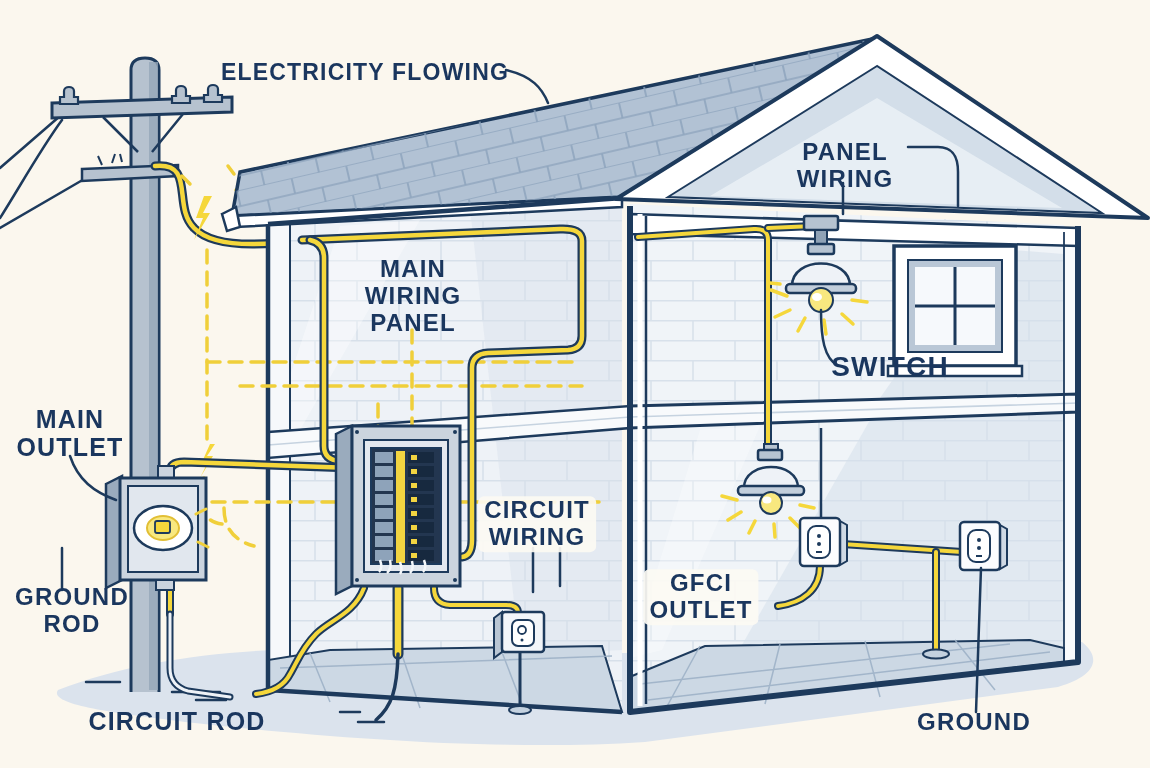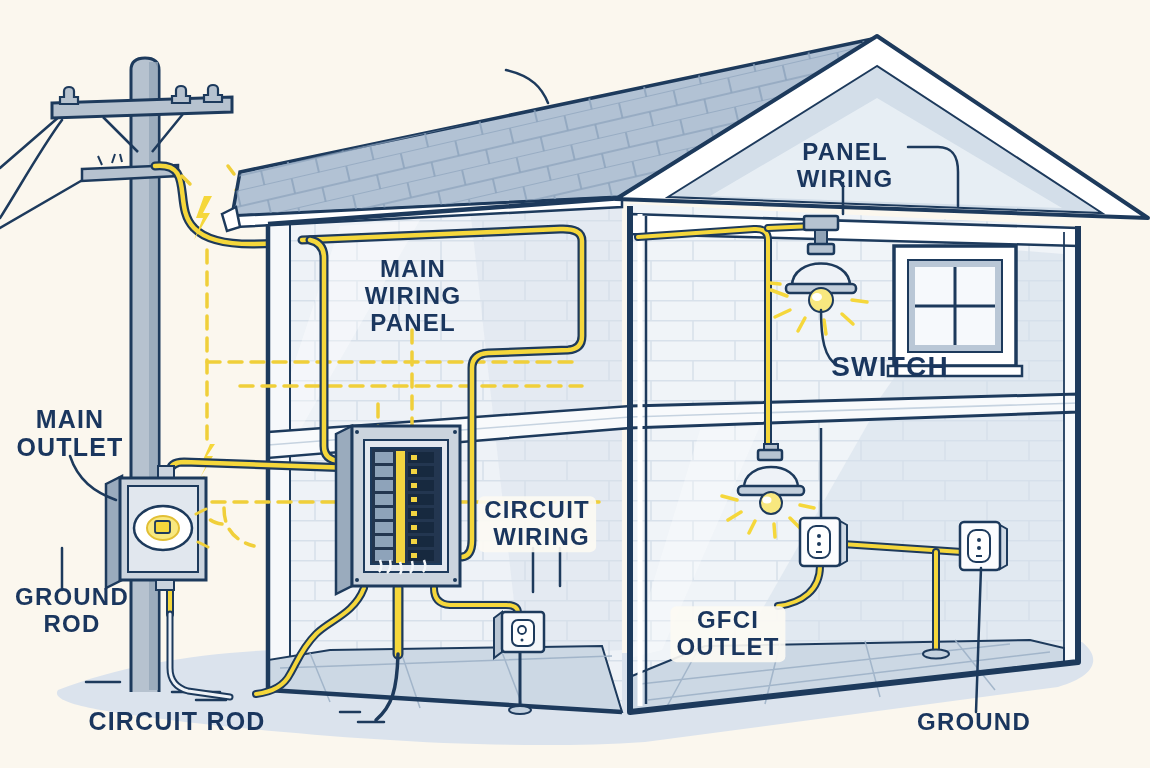--- a/index.html
+++ b/index.html
@@ -293,42 +293,45 @@
     <path d="M908,147 H938 C954,147 958,158 958,172 V206"></path>
     <path d="M843,183 V214"></path>
     <path d="M821,310 C821,338 824,358 838,366"></path>
     <path d="M70,456 C78,480 94,492 116,500"></path>
     <path d="M62,548 V590"></path>
     <path d="M533,548 V592 M560,548 V586"></path>
     <path d="M981,568 L976,712"></path>
   </g>
 </svg>
 
+<div class="lbl" style="left:365px;top:73px;font-size:23px;">
+  <span>ELECTRICITY FLOWING</span>
+</div>
 <div class="lbl" style="left:845px;top:166px;font-size:24px;">
   <span>PANEL</span>
   <span>WIRING</span>
 </div>
 <div class="lbl" style="left:413px;top:296px;font-size:24px;">
   <span>MAIN</span>
   <span>WIRING</span>
   <span>PANEL</span>
 </div>
 <div class="lbl" style="left:70px;top:433px;font-size:25px;">
   <span>MAIN</span>
   <span>OUTLET</span>
 </div>
 <div class="lbl" style="left:72px;top:611px;font-size:24px;">
   <span>GROUND</span>
   <span>ROD</span>
 </div>
-<div class="lbl patch" style="left:537px;top:524px;font-size:24px;text-align:right;">
+<div class="lbl patch" style="left:537px;top:524px;font-size:24px;">
   <span>CIRCUIT</span>
   <span>WIRING</span>
 </div>
-<div class="lbl patch" style="left:728px;top:597px;font-size:24px;margin-top:37px;">
+<div class="lbl patch" style="left:701px;top:597px;font-size:24px;">
   <span>GFCI</span>
   <span>OUTLET</span>
 </div>
 <div class="lbl" style="left:890px;top:367px;font-size:28px;">
   <span>SWITCH</span>
 </div>
 <div class="lbl" style="left:177px;top:721px;font-size:25px;">
   <span>CIRCUIT ROD</span>
 </div>
 <div class="lbl" style="left:974px;top:722px;font-size:24px;">

